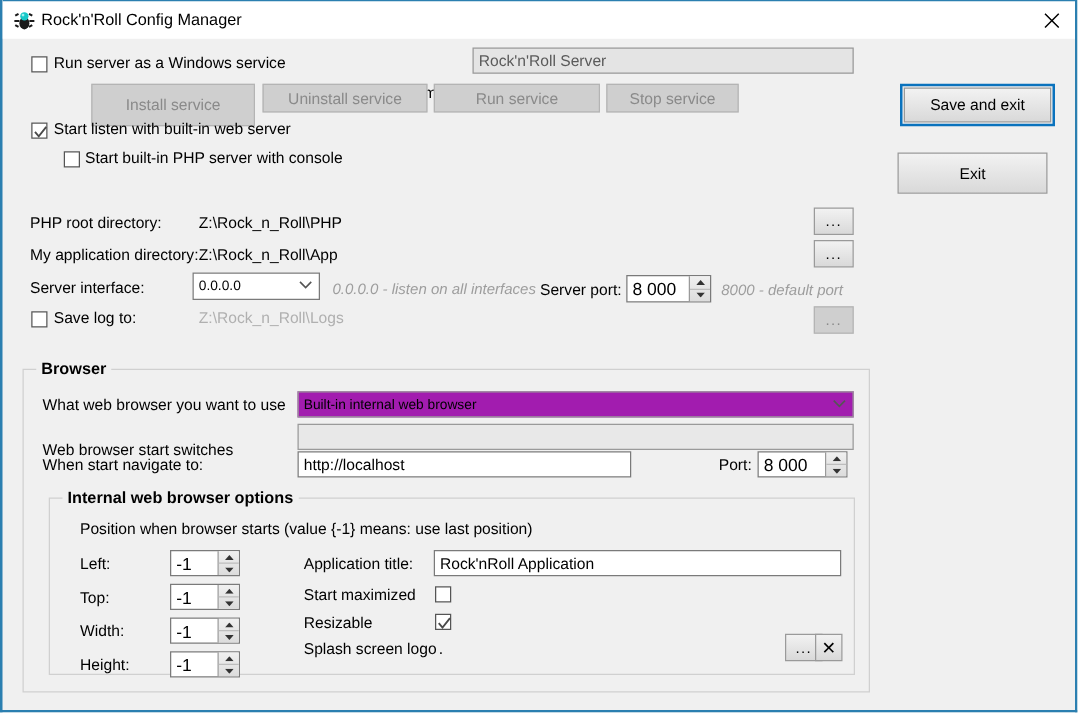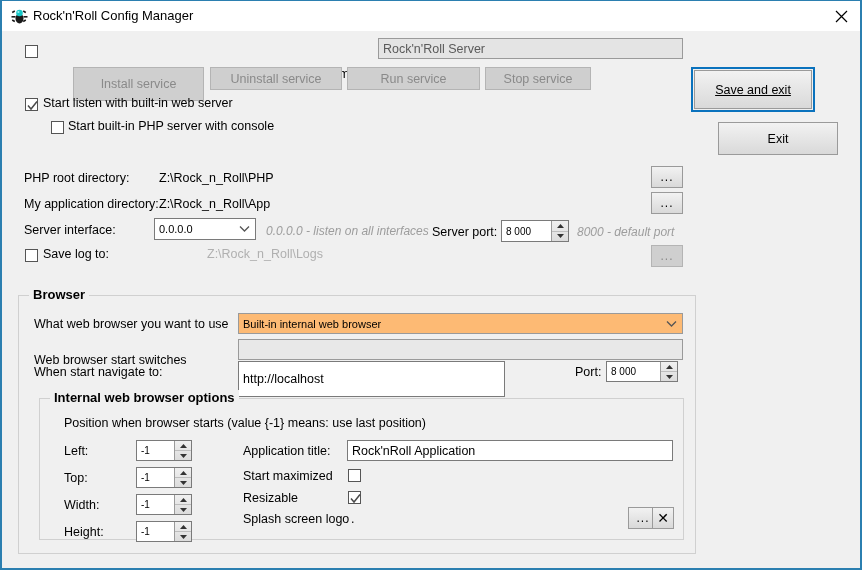--- a/index.html
+++ b/index.html
@@ -152,36 +152,36 @@
     background: #ffffff;
     border: 1px solid #7a7a7a;
     font-size: 11px;
     color: #000000;
     display: flex;
     align-items: center;
     padding-left: 4px;
     white-space: nowrap;
   }
   .combo.grey {
-    background: #fdba74;
+    background: #a21caf;
     border: 1px solid #9a9a9a;
   }
   .combo .arrow {
     position: absolute;
     right: 5px; top: 50%;
     transform: translateY(-50%);
   }
 
   
   .spin {
     position: absolute;
     box-sizing: border-box;
     background: #ffffff;
     border: 1px solid #7a7a7a;
-    font-size: 10px;
+    font-size: 14px;
     color: #000000;
     display: flex;
     align-items: center;
     padding-left: 4px;
     white-space: nowrap;
   }
   .spin .btns {
     position: absolute;
     right: 0px; top: 0px; bottom: 0px;
     width: 16px;
@@ -238,20 +238,21 @@
     </span>
     <span id="title-text">Rock'n'Roll Config Manager</span>
     <div id="close-btn">
       <svg width="13" height="13" viewBox="0 0 13 13">
         <path d="M1 1 L12 12 M12 1 L1 12" stroke="#000" stroke-width="1.2" fill="none"></path>
       </svg>
     </div>
   </div>
 
   <div class="cb" style="left:23px; top:45px;"></div>
+  <span class="lbl" style="left:41px; top:43px;">Run server as a Windows service</span>
 
   <span class="lbl" style="left:278px; top:43px;margin-top:24px;">Service name:</span>
   <div class="tf readonly placeholder" style="left:376px; top:38px; width:305px; height:21px;">
     <span>Rock'n'Roll Server</span>
   </div>
 
   <div class="btn disabled" style="left:71px; top:67px; width:131px; height:34px;">
       <span>Install service</span>
     </div>
   <div class="btn disabled" style="left:208px; top:67px; width:132px; height:23px;">
@@ -267,21 +268,21 @@
   <div class="cb" style="left:23px; top:98px;">
     <svg width="15" height="15" viewBox="0 0 15 15">
         <path d="M3 7.5 L6 11 L12 3.5" stroke="#4a4a4a" stroke-width="1.5" fill="none"></path>
       </svg>
   </div>
   <span class="lbl" style="left:41px; top:96px;">Start listen with built-in web server</span>
 
   <div class="cb" style="left:49px; top:121px;"></div>
   <span class="lbl" style="left:66px; top:119px;">Start built-in PHP server with console</span>
 
-  <div class="btn focused" style="left:692px; top:70px; width:118px; height:39px;text-decoration:underline;">
+  <div class="btn focused" style="left:721px; top:70px; width:118px; height:28px;">
       <span>Save and  exit</span>
     </div>
   <div class="btn" style="left:716px; top:122px; width:120px; height:33px;">
       <span>Exit</span>
     </div>
 
 
   <span class="lbl" style="left:22px; top:171px;">PHP root directory:</span>
   <span class="val" style="left:157px; top:171px;">Z:\Rock_n_Roll\PHP</span>
   <div class="btn small" style="left:649px; top:166px; width:32px; height:22px;">
@@ -318,21 +319,21 @@
           <svg width="7" height="4" viewBox="0 0 7 4">
             <path d="M3.5 4 L0 0 L7 0 Z" fill="#333"></path>
           </svg>
         </span>
     </span>
   </div>
   <span class="hint" style="left:575px; top:225px;">8000 - default port</span>
 
   <div class="cb" style="left:23px; top:249px;"></div>
   <span class="lbl" style="left:41px; top:247px;">Save log to:</span>
-  <span class="val-dim" style="left:157px; top:247px;margin-left:48px;">Z:\Rock_n_Roll\Logs</span>
+  <span class="val-dim" style="left:157px; top:247px;">Z:\Rock_n_Roll\Logs</span>
   <div class="btn small disabled" style="left:649px; top:245px; width:32px; height:22px;">
       <span>...</span>
     </div>
 
   <div class="group" style="left:16px; top:295px; width:678px; height:259px;">
     <span class="gtitle">Browser</span>
   </div>
 
   <span class="lbl" style="left:32px; top:317px;">What web browser you want to use</span>
   <div class="combo grey" style="left:236px; top:313px; width:445px; height:21px;">
@@ -343,21 +344,21 @@
         </svg>
     </span>
   </div>
 
   <span class="lbl" style="left:32px; top:353px;">Web browser start switches</span>
   <div class="tf flat" style="left:236px; top:339px; width:445px; height:21px;">
     <span></span>
   </div>
 
   <span class="lbl" style="left:32px; top:365px;">When start navigate to:</span>
-  <div class="tf" style="left:236px; top:361px; width:267px; height:36px;">
+  <div class="tf" style="left:236px; top:361px; width:267px; height:21px;">
     <span>http://localhost</span>
   </div>
 
   <span class="lbl" style="left:573px; top:365px;">Port:</span>
   <div class="spin" style="left:604px; top:361px; width:72px; height:21px;">
     <span>8 000</span>
     <span class="btns">
       <span class="up">
           <svg width="7" height="4" viewBox="0 0 7 4">
             <path d="M3.5 0 L7 4 L0 4 Z" fill="#333"></path>

